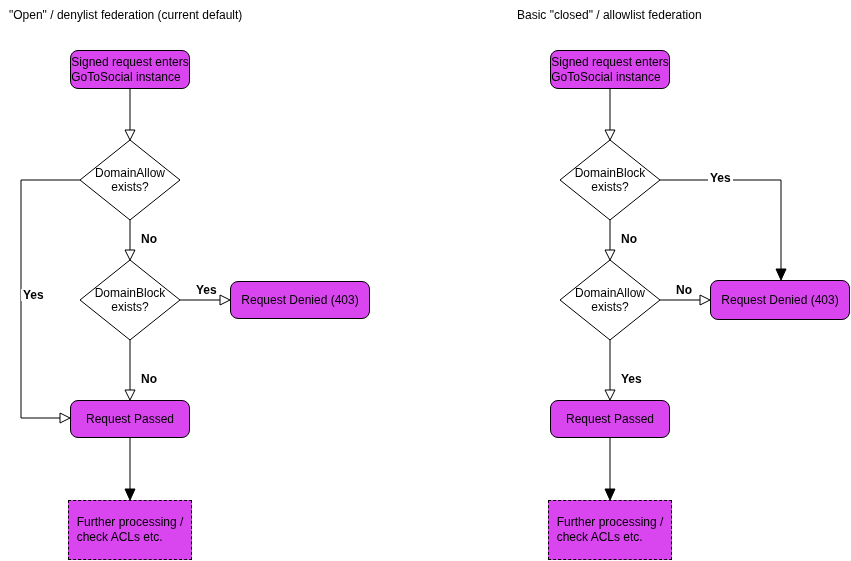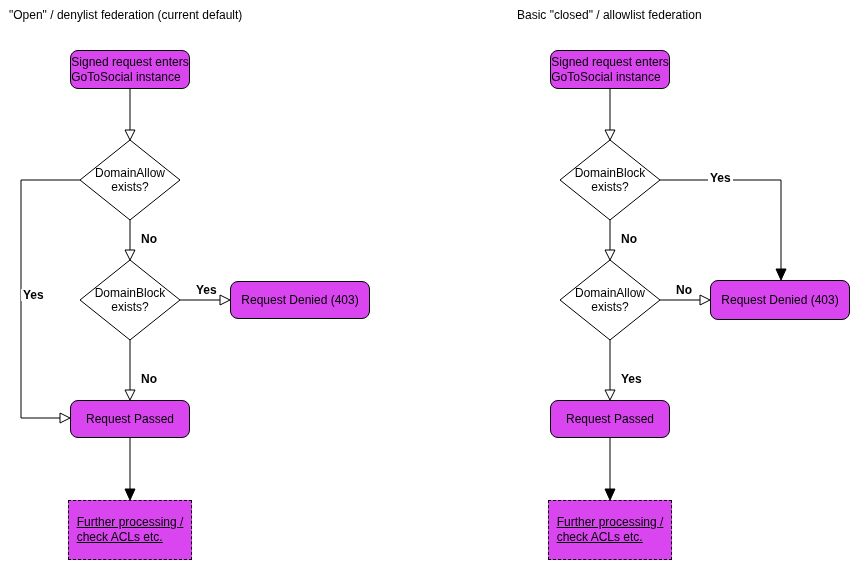--- a/index.html
+++ b/index.html
@@ -9,21 +9,21 @@
     overflow:hidden;
   }
   #wires{position:absolute;left:0;top:0;width:851px;height:561px;}
   .title{position:absolute;white-space:pre;}
   .node{
     position:absolute;box-sizing:border-box;border:1px solid #000;
     border-radius:8px;background:#d946ef;
     display:flex;align-items:center;justify-content:center;
     text-align:left;white-space:pre-line;line-height:15px;
   }
-  .node.dashed{border-style:dashed;border-radius:0;text-decoration:underline;}
+  .node.dashed{border-style:dashed;border-radius:0;}
   .diamond-text{
     position:absolute;display:flex;align-items:center;justify-content:center;
     text-align:center;white-space:pre-line;line-height:14px;pointer-events:none;
   }
   .edge-label{position:absolute;white-space:pre;line-height:12px;font-weight:bold;}
   .edge-label.onln{background:#ffffff;padding:0 2px;}
 </style>
 </head>
 <body>
 

